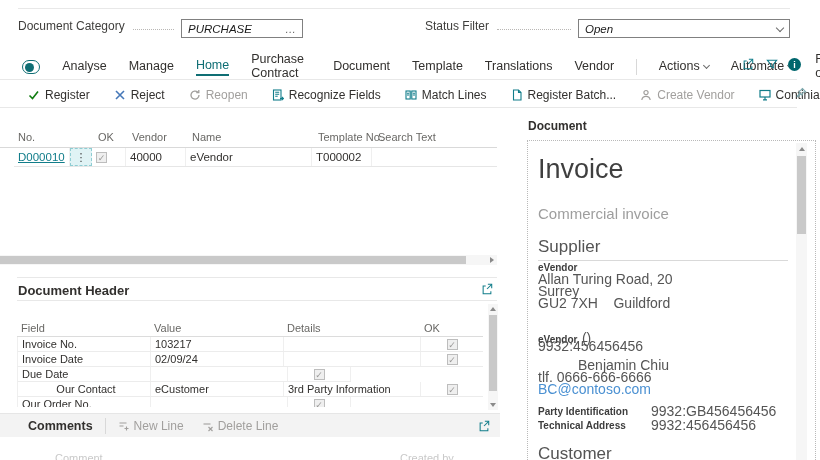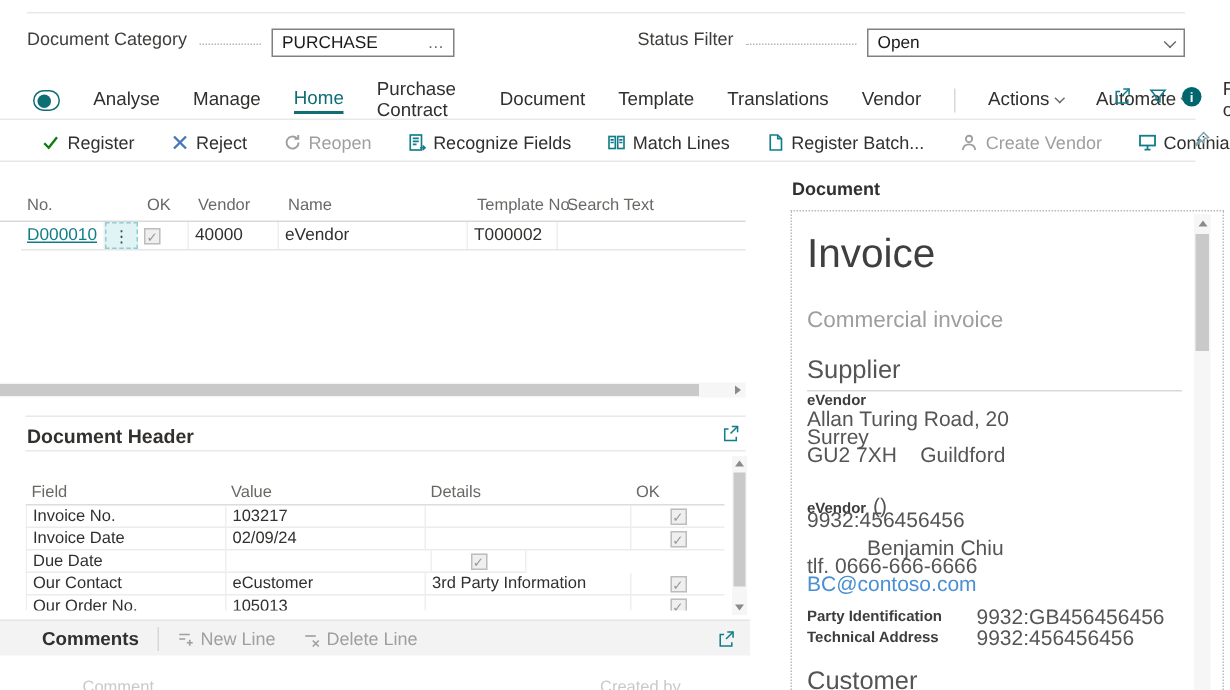--- a/index.html
+++ b/index.html
@@ -5,21 +5,21 @@
   * { box-sizing: border-box; margin: 0; padding: 0; }
   html,body { background:#fff; }
   body { font-family: "Liberation Sans", "DejaVu Sans", sans-serif; }
   .page { position:relative; width:820px; height:460px; background:#fff; overflow:hidden; color:#323130; }
   .abs { position:absolute; }
   .hline { position:absolute; height:1px; background:#e8e8e8; }
 
   
   .flabel { display:flex; align-items:flex-end; font-size:12px; color:#3f3e3c; }
   .leader { flex:1; border-bottom:1px dotted #b9b7b5; margin:0 4px 3px 8px; }
-  .finput { border:1px solid #808080; height:19px; display:flex; align-items:center; font-size:11.5px; padding:0 6px; background:#fff; color:#1a1a1a; }
+  .finput { border:1px solid #808080; height:19px; display:flex; align-items:center; font-size:11.5px; padding:0 6px; background:#fff; color:#1a1a1a;font-style:italic; }
   .finput .grow { flex:1; }
   .dots { color:#666; font-size:11px; cursor:pointer; }
   .chev { width:6px; height:6px; border-right:1.3px solid #6b6b6b; border-bottom:1.3px solid #6b6b6b; transform:rotate(45deg); margin-bottom:2px; }
   .chev.small { width:5px; height:5px; margin-left:4px; }
 
   
   .menubar { display:flex; align-items:center; gap:22px; font-size:12.5px; color:#32302e; }
   .mitem { cursor:pointer; padding-bottom:2px; display:flex; align-items:center; }
   .mitem.active { color:#0f6e74; border-bottom:2px solid #0f6e74; }
   .msep { width:1px; height:16px; background:#d8d8d8; }
@@ -310,39 +310,36 @@
           <span>Due Date</span>
         </div>
       <div class="dc" style="width:137px;">
           <span></span>
         </div>
       <div class="dc" style="width:63px;justify-content:center;padding-left:0;">
           <span class="cb"><span>✓</span></span>
         </div>
     </div>
     <div class="dhrow" style="top:45px;">
-      <div class="dc" style="width:133px;">
+      <div class="dc" style="width:133px;justify-content:center;">
           <span>Our Contact</span>
         </div>
       <div class="dc" style="width:133px;">
           <span>eCustomer</span>
         </div>
       <div class="dc" style="width:137px;">
           <span>3rd Party Information</span>
         </div>
       <div class="dc" style="width:63px;justify-content:center;padding-left:0;">
           <span class="cb"><span>✓</span></span>
         </div>
     </div>
     <div class="dhrow" style="top:60px;">
       <div class="dc" style="width:133px;">
           <span>Our Order No.</span>
-        </div>
-      <div class="dc" style="width:133px;">
-          <span>105013</span>
         </div>
       <div class="dc" style="width:137px;">
           <span></span>
         </div>
       <div class="dc" style="width:63px;justify-content:center;padding-left:0;">
           <span class="cb"><span>✓</span></span>
         </div>
     </div>
   </div>
 

